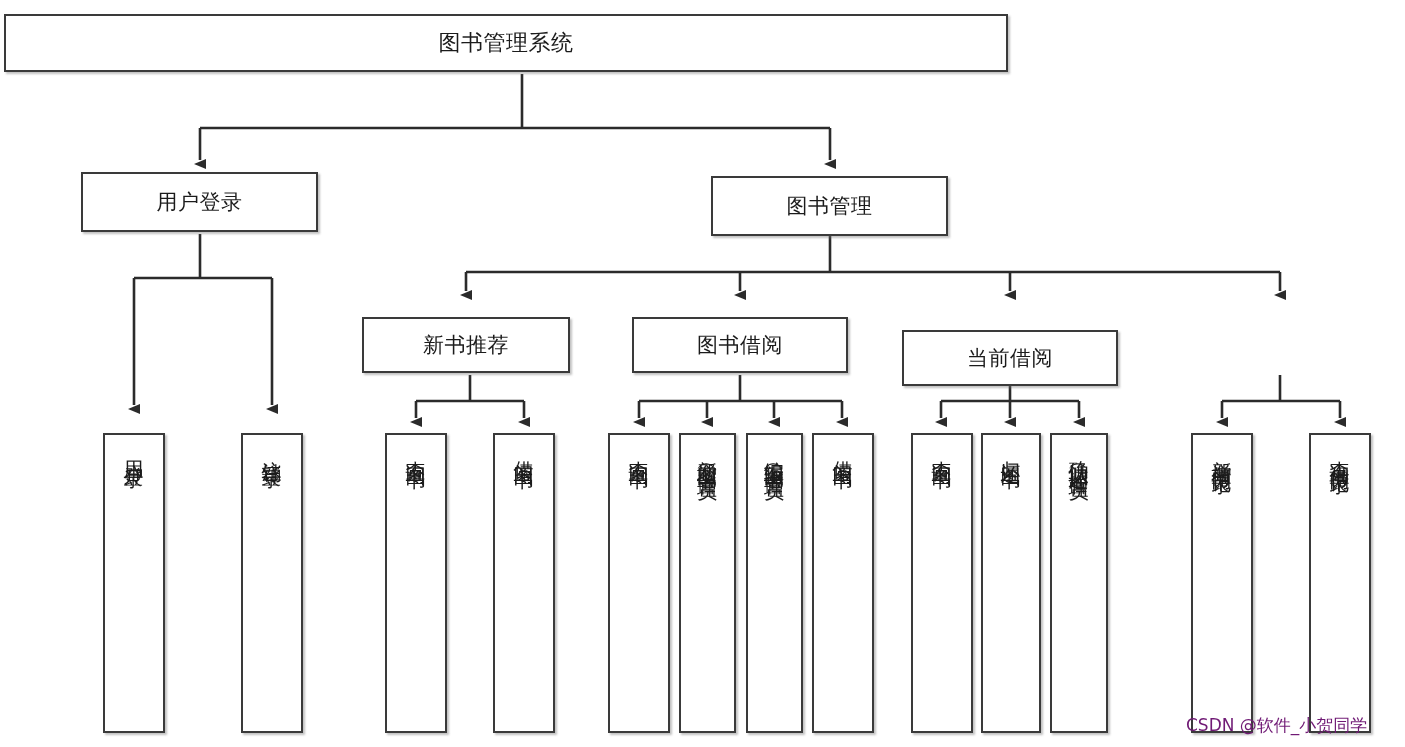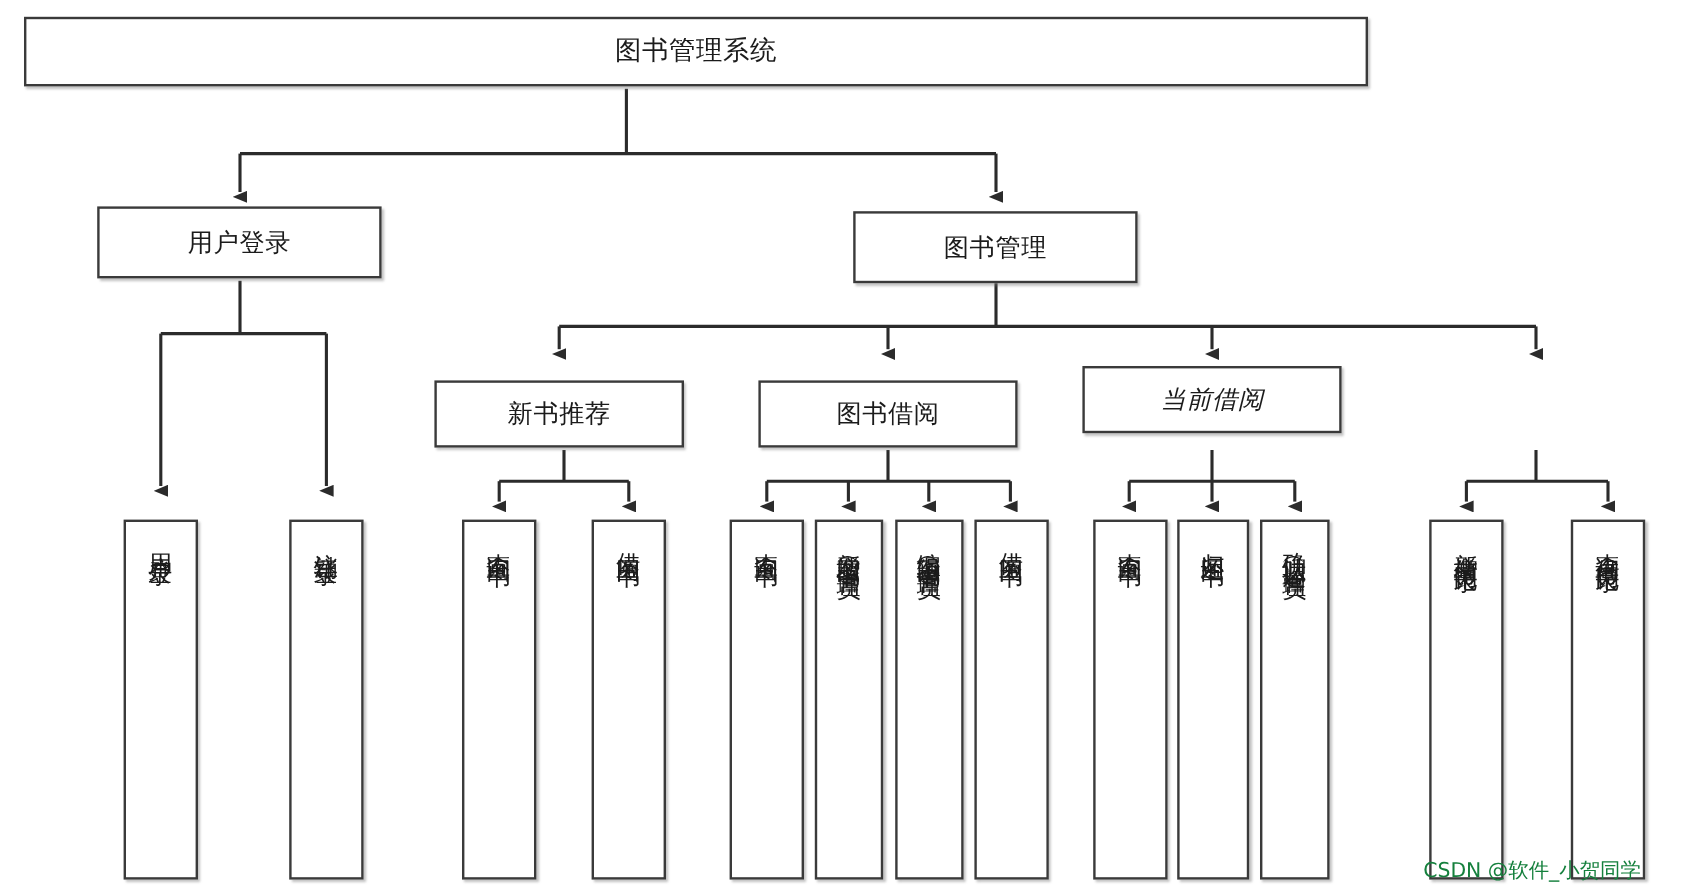--- a/index.html
+++ b/index.html
@@ -66,21 +66,21 @@
     max-height: 290px;
   }
   .node.vert.tall .lbl {
     max-height: 285px;
   }
   .watermark {
     position: absolute;
     left: 1186px;
     top: 714px;
     font-size: 17px;
-    color: #15803d;
+    color: #701a75;
     white-space: nowrap;
     z-index: 3;
     font-family: "DejaVu Sans", "Liberation Sans", sans-serif;
   }
 </style>
 </head>
 <body>
 
 <div id="canvas">
 
@@ -127,41 +127,41 @@
       <path d="M1010,401 L1010,418" marker-end="url(#arrow)"></path>
       <path d="M1079,401 L1079,418" marker-end="url(#arrow)"></path>
 
       <path d="M1280,375 L1280,401"></path>
       <path d="M1222,401 L1340,401"></path>
       <path d="M1222,401 L1222,418" marker-end="url(#arrow)"></path>
       <path d="M1340,401 L1340,418" marker-end="url(#arrow)"></path>
     </g>
   </svg>
 
-  <div class="node horiz root" style="left:20px; top:14px; width:1120px; height:58px;">
+  <div class="node horiz root" style="left:4px; top:14px; width:1004px; height:58px;">
     <span class="lbl">图书管理系统</span>
   </div>
 
   <div class="node horiz" style="left:81px; top:172px; width:237px; height:60px;">
     <span class="lbl">用户登录</span>
   </div>
 
   <div class="node horiz" style="left:711px; top:176px; width:237px; height:60px;">
     <span class="lbl">图书管理</span>
   </div>
 
   <div class="node horiz" style="left:362px; top:317px; width:208px; height:56px;">
     <span class="lbl">新书推荐</span>
   </div>
 
   <div class="node horiz" style="left:632px; top:317px; width:216px; height:56px;">
     <span class="lbl">图书借阅</span>
   </div>
 
-  <div class="node horiz" style="left:902px; top:305px; width:216px; height:56px;font-style:italic;">
+  <div class="node horiz" style="left:902px; top:330px; width:216px; height:56px;">
     <span class="lbl">当前借阅</span>
   </div>
 
 
   <div class="node vert" style="left:103px; top:433px; width:62px; height:300px;">
     <span class="lbl">用户登录</span>
   </div>
   <div class="node vert" style="left:241px; top:433px; width:62px; height:300px;">
     <span class="lbl">注销登录</span>
   </div>

